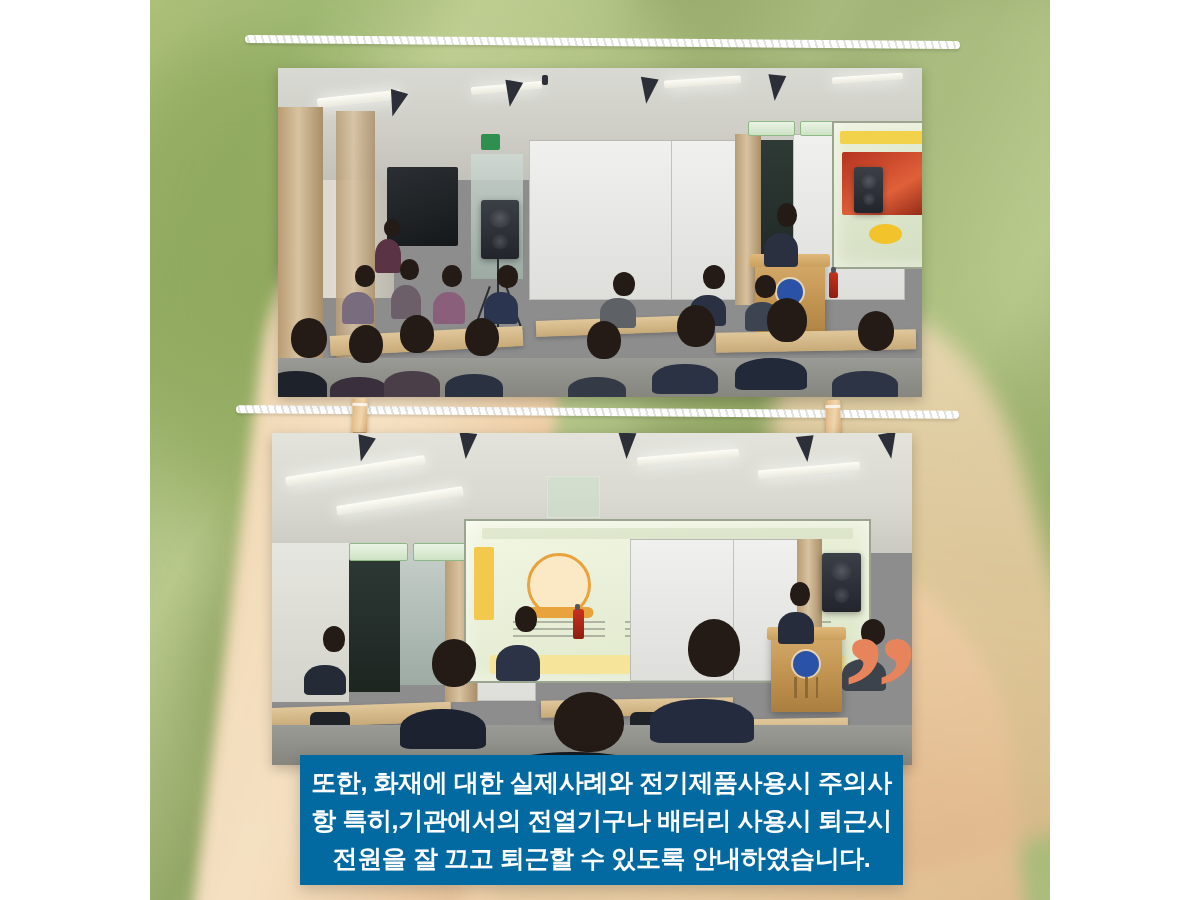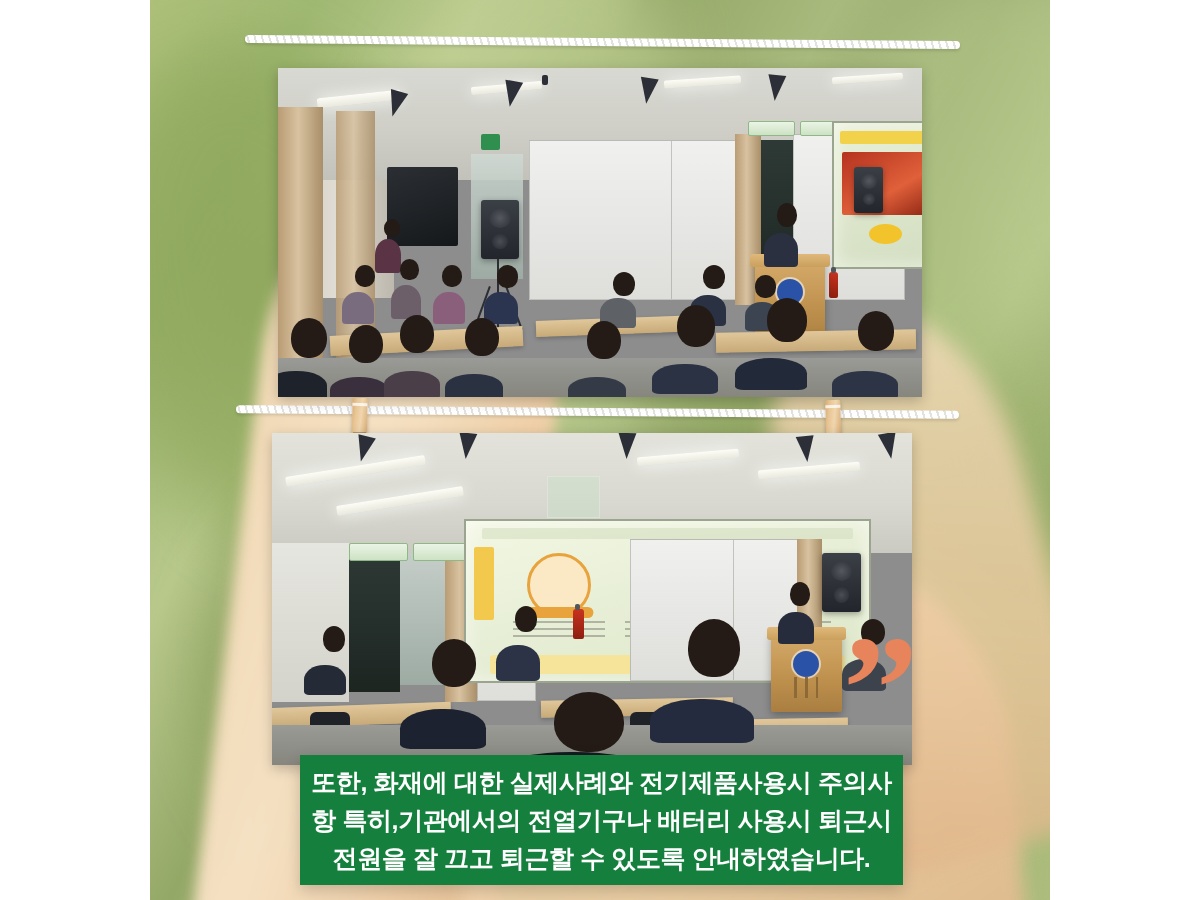--- a/index.html
+++ b/index.html
@@ -207,21 +207,21 @@
     font-size:150px;line-height:0;
     font-weight:700;
     color:#e8845c;
     letter-spacing:-6px;
     user-select:none;
   }
 
   
   .caption{
     position:absolute;left:300px;top:755px;width:603px;height:130px;
-    background:#15803d;
+    background:#0369a1;
     display:flex;align-items:center;justify-content:flex-end;
     box-shadow:0 5px 14px rgba(0,0,0,.18);
   }
   .caption p{
     margin:0;
     width:100%;
     text-align:center;
     color:#ffffff;
     font-size:25px;
     line-height:38px;

